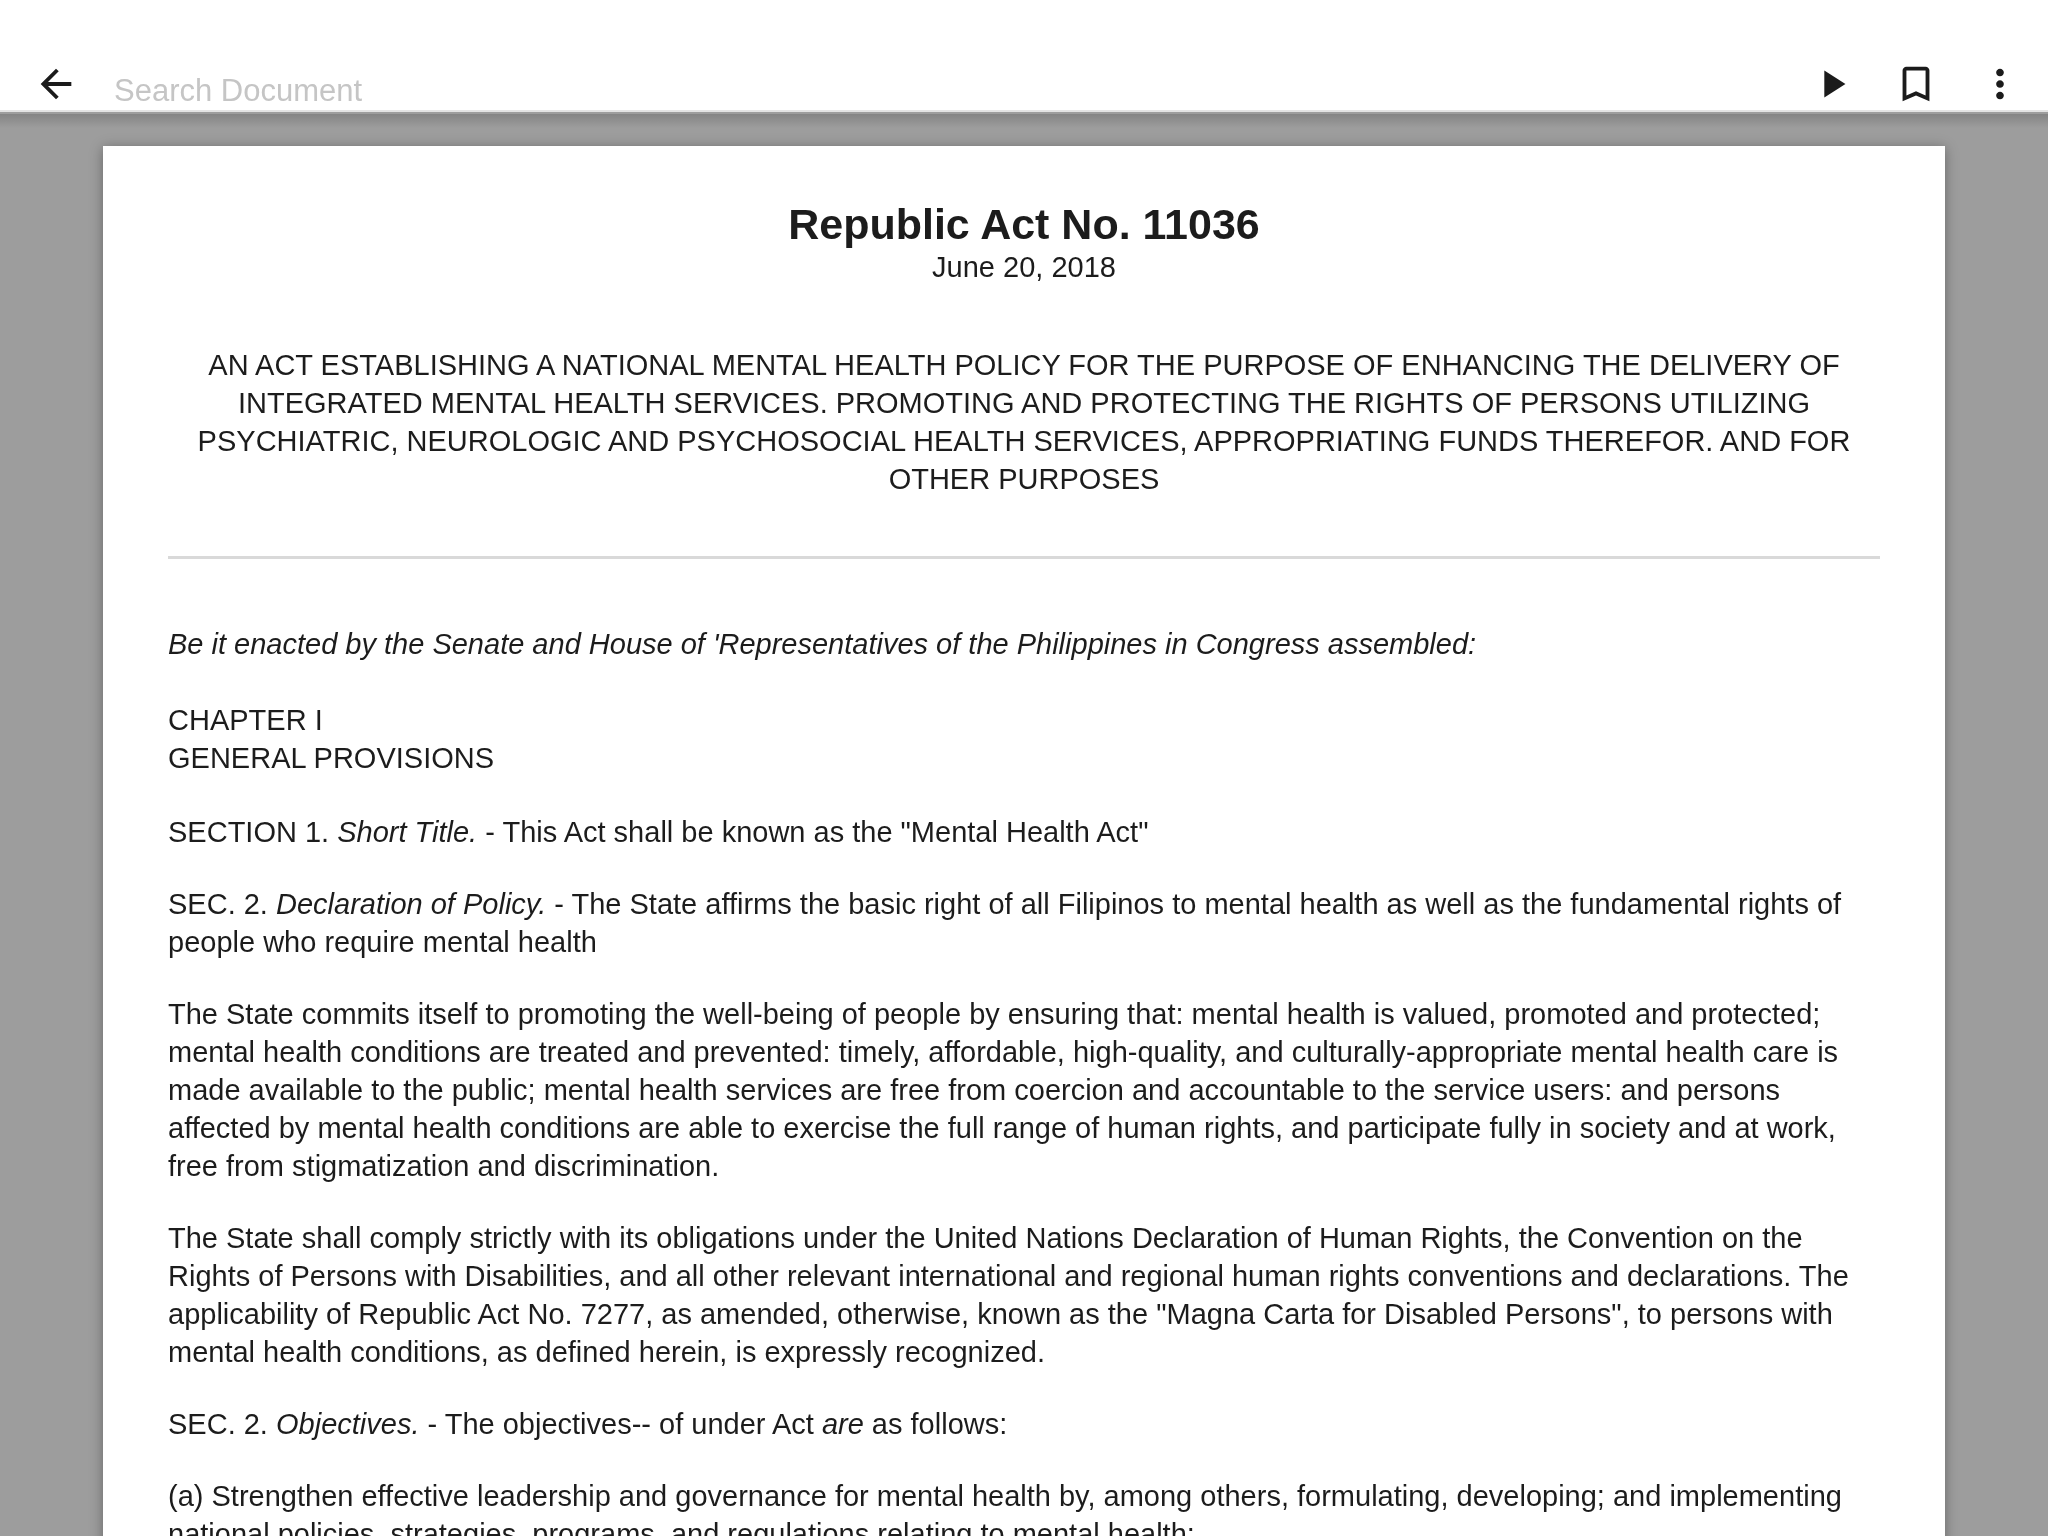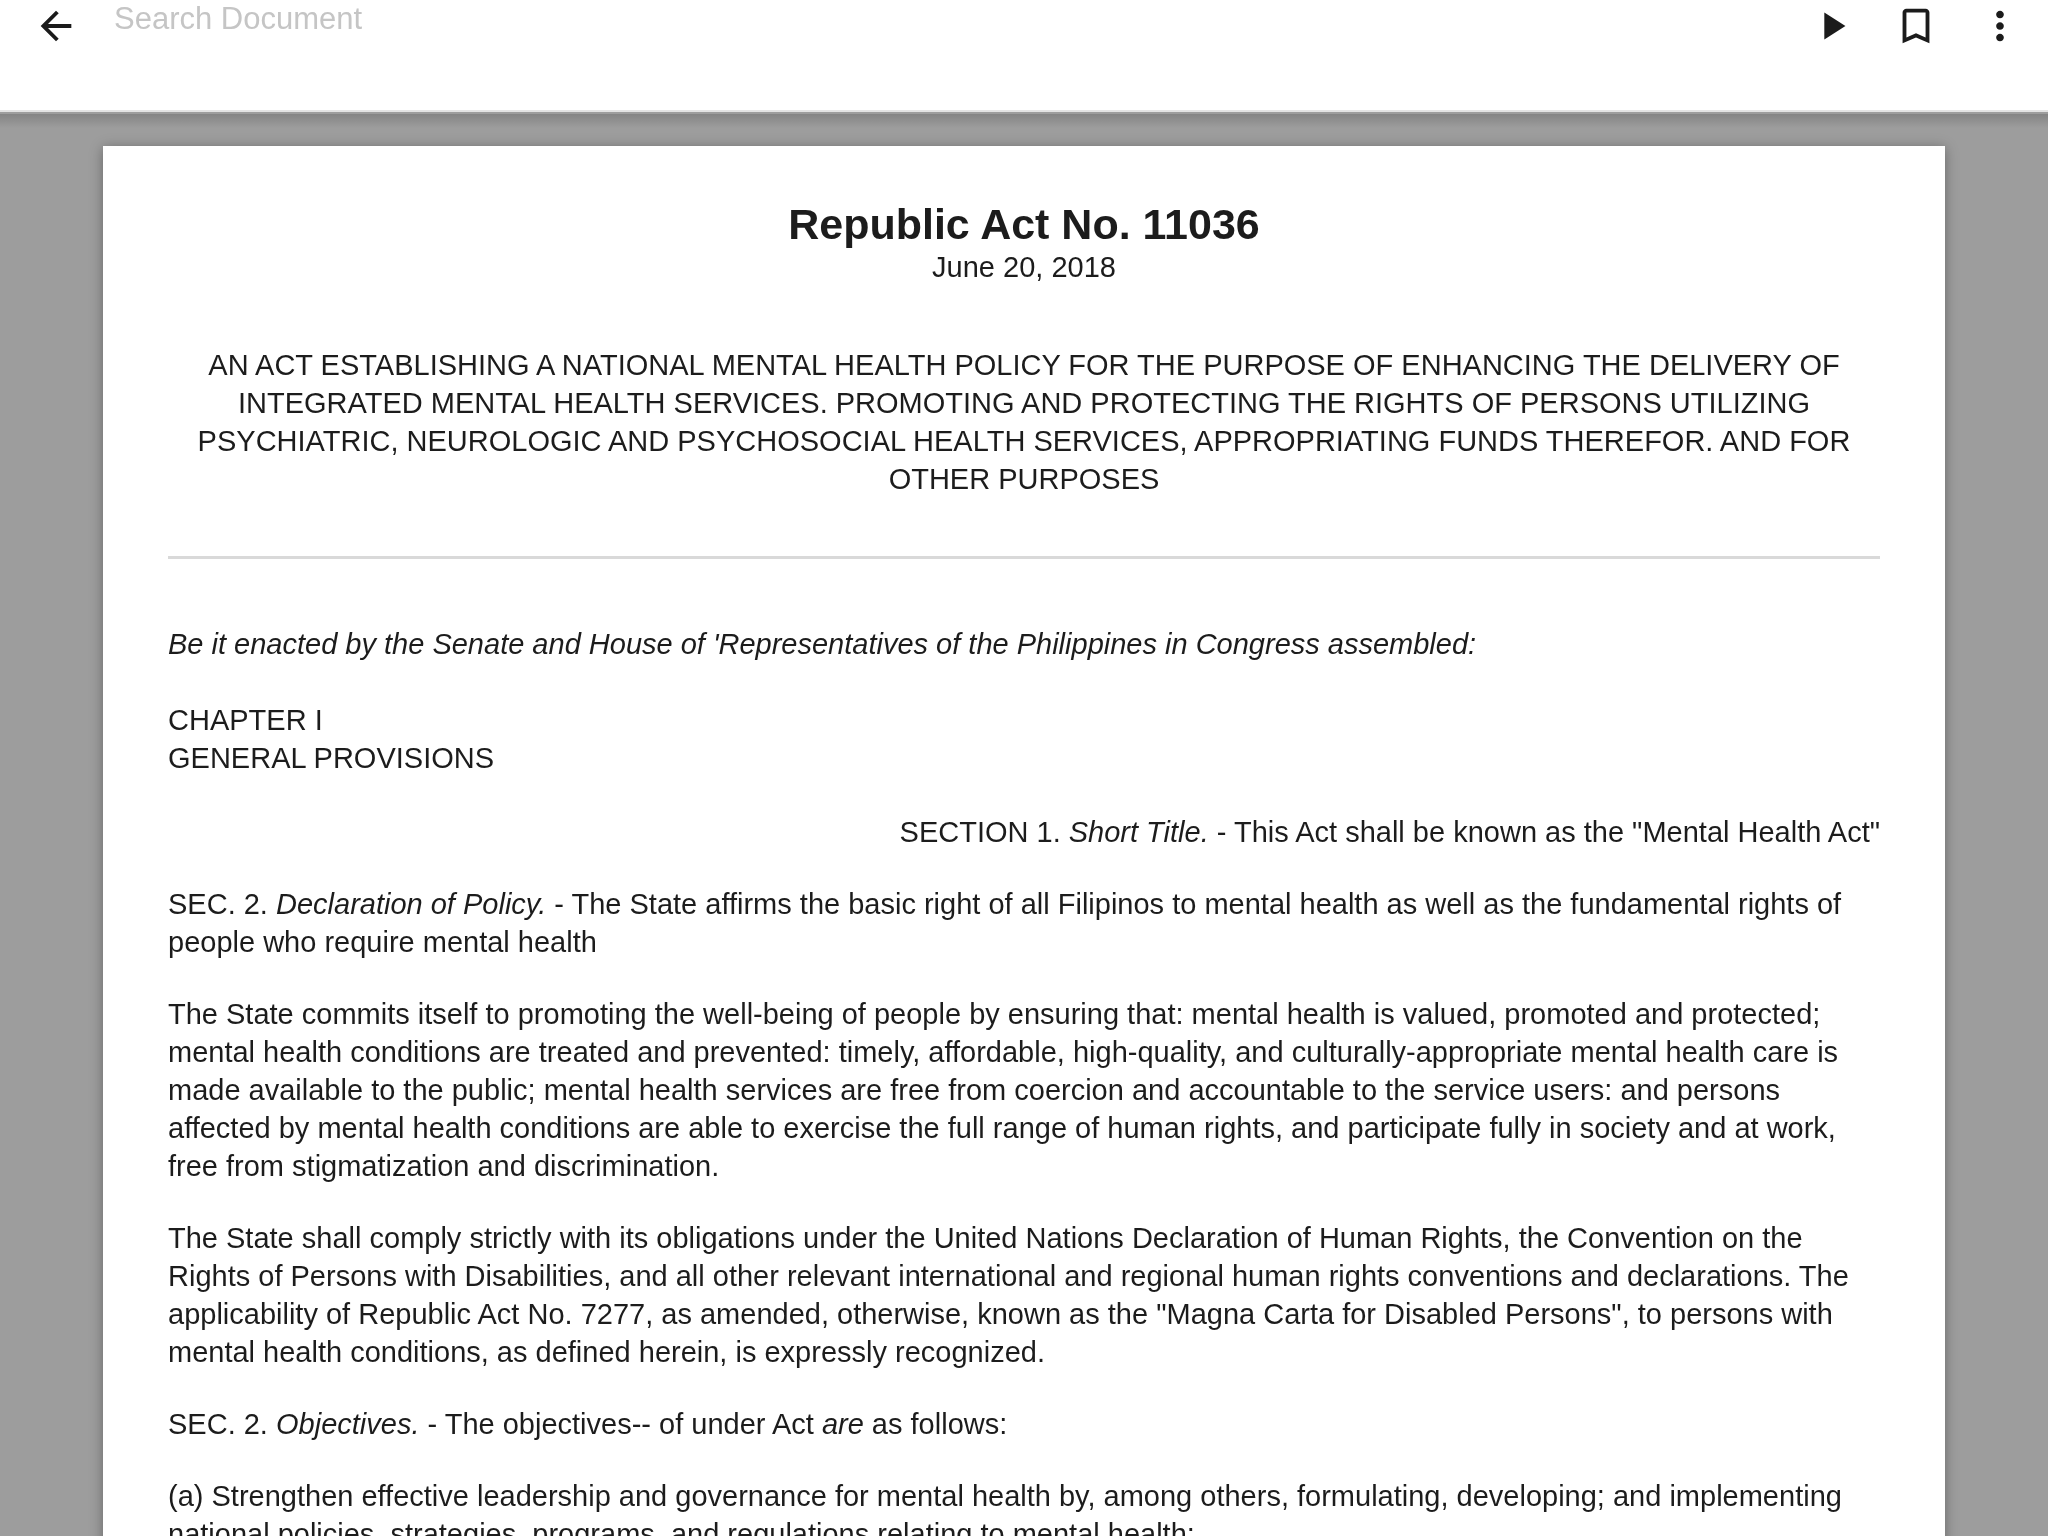--- a/index.html
+++ b/index.html
@@ -18,21 +18,21 @@
     width:2048px;height:1536px;overflow:hidden;position:relative;
     background:var(--bg-gray);
     font-family:"Liberation Sans",sans-serif;
     color:var(--text);
   }
   
   .toolbar{
     position:absolute;top:0;left:0;width:2048px;height:112px;
     background:var(--toolbar-bg);
     border-bottom:2px solid var(--toolbar-divider);
-    display:flex;align-items:flex-start;
+    display:flex;align-items:flex-end;
     padding:0 22px 0 30px;
     z-index:5;
   }
   .toolbar::after{
     content:"";position:absolute;left:0;right:0;top:114px;height:14px;
     background:linear-gradient(to bottom,rgba(0,0,0,0.16),rgba(0,0,0,0));
     pointer-events:none;
   }
   .icon-btn{
     width:52px;height:52px;display:flex;align-items:center;justify-content:center;
@@ -56,21 +56,21 @@
     padding:38px 65px 0 65px;
     font-size:29px;line-height:38px;
   }
   .doc-title{font-size:43px;line-height:48px;font-weight:bold;text-align:center;margin:16px 0 0 0;}
   .doc-date{font-size:29px;line-height:38px;text-align:center;margin:0;}
   .preamble{text-align:center;margin:60px 0 0 0;}
   .doc-rule{border:none;border-top:3px solid var(--rule);margin:58px 0 0 0;}
   .enacting{font-style:italic;margin:66px 0 0 0;}
   .chapter{text-align:left;margin:38px 0 0 0;}
   .para{margin:34px 0 0 0;}
-  .first-section{margin-top:36px;text-align:right;}
+  .first-section{margin-top:36px;}
   .it{font-style:italic;}
 </style>
 </head>
 <body>
 
 <header class="toolbar">
   <button class="icon-btn">
     <span style="display:flex;">
       <svg viewBox="0 0 24 24">
           <path d="M20 11H7.83l5.59-5.59L12 4l-8 8 8 8 1.41-1.41L7.83 13H20v-2z"></path>

